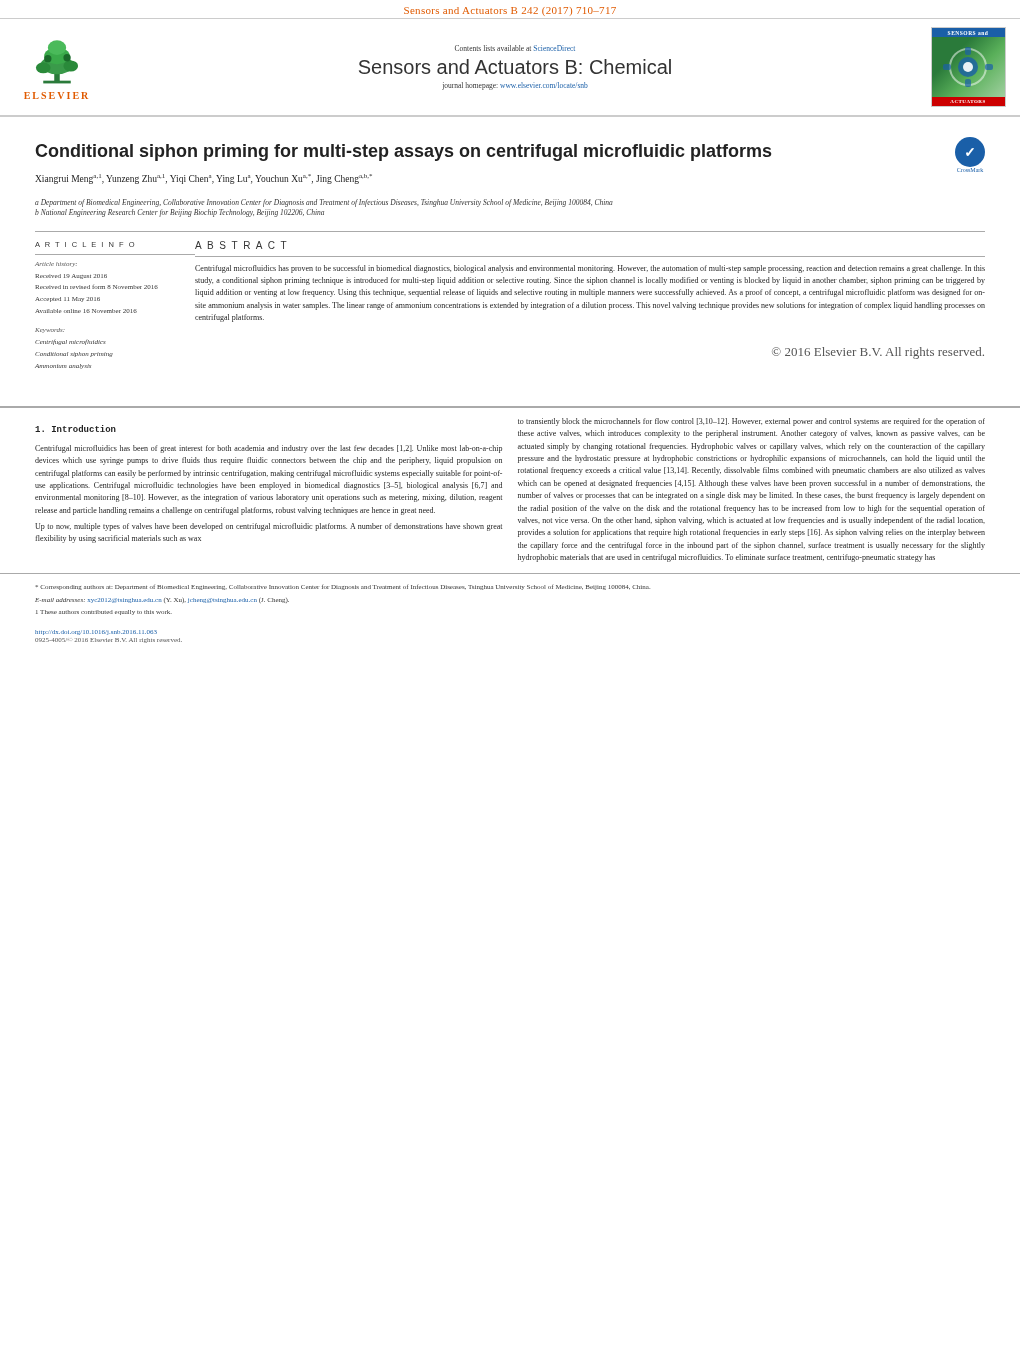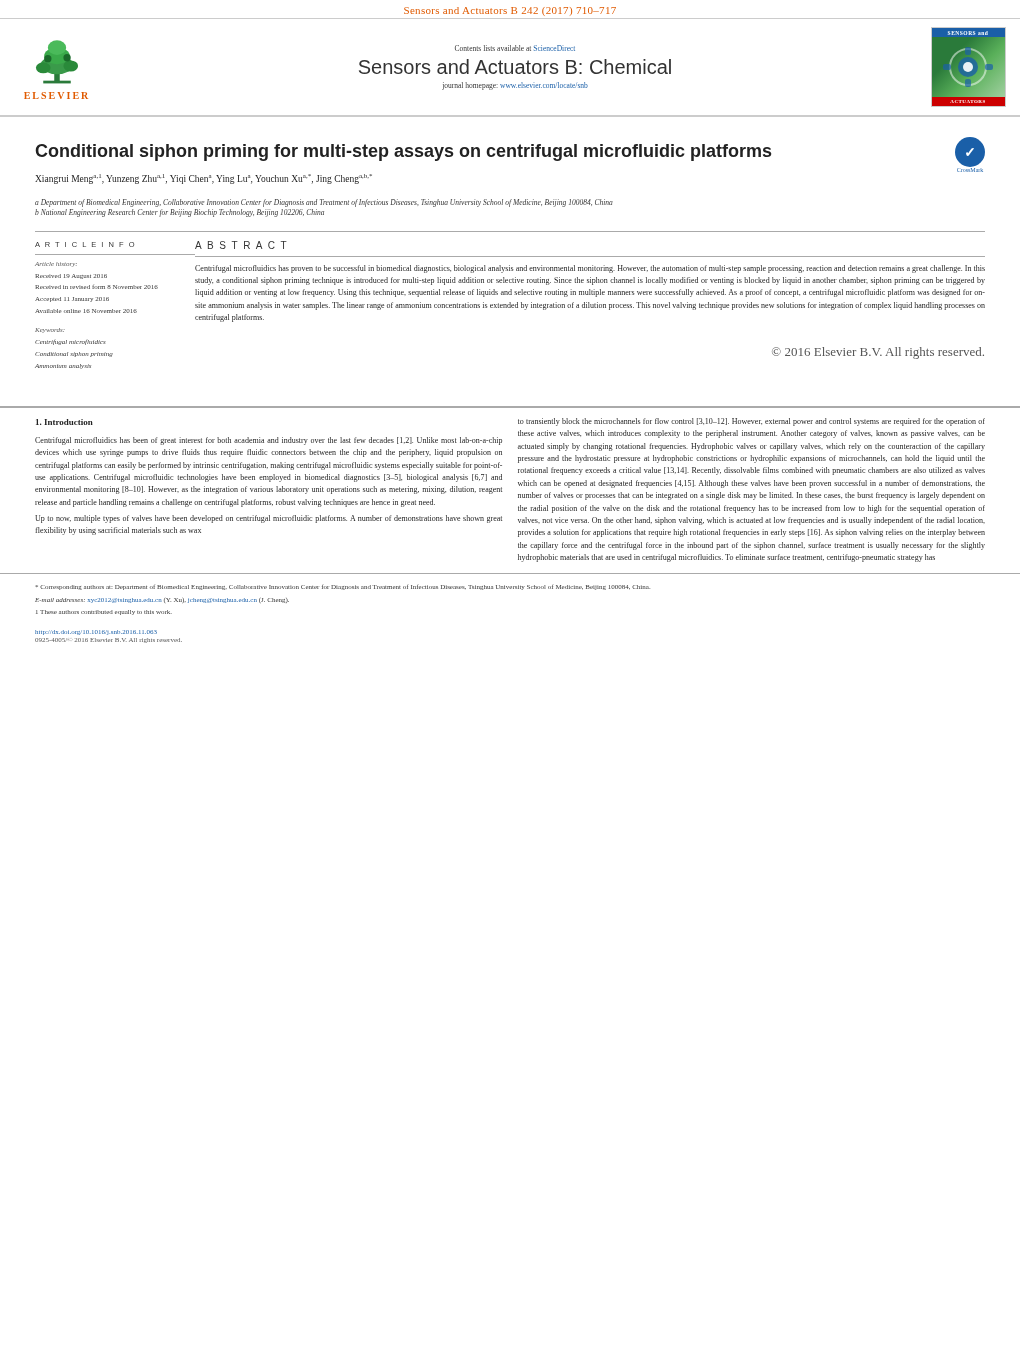--- a/index.html
+++ b/index.html
@@ -276,22 +276,22 @@
       flex: 1;
       font-size: 8px;
       line-height: 1.55;
       color: #222;
       text-align: justify;
     }
 
     .section-heading {
       font-size: 9px;
       font-weight: bold;
-      font-family: Liberation Serif, serif;
-      margin-top: 0;
+      font-family: Liberation Mono, monospace;
+      margin-top: 8px;
       margin-bottom: 5px;
       color: #222;
     }
 
     .body-text {
       font-size: 8px;
       line-height: 1.55;
       color: #222;
       text-align: justify;
       margin-bottom: 4px;
@@ -403,21 +403,21 @@
 
   <div class="info-abstract-row">
 
     <div class="article-info">
       <div class="info-section-title">A R T I C L E   I N F O</div>
       <hr class="info-divider">
       <span class="info-label">Article history:</span>
       <div class="info-dates">
         <div>Received 19 August 2016</div>
         <div>Received in revised form 8 November 2016</div>
-        <div>Accepted 11 January 2016</div>
+        <div>Accepted 11 May 2016</div>
         <div>Available online 16 November 2016</div>
       </div>
       <div class="keywords-section">
         <span class="info-label">Keywords:</span>
         <div class="keyword-item">Centrifugal microfluidics</div>
         <div class="keyword-item">Conditional siphon priming</div>
         <div class="keyword-item">Ammonium analysis</div>
       </div>
     </div>
 

